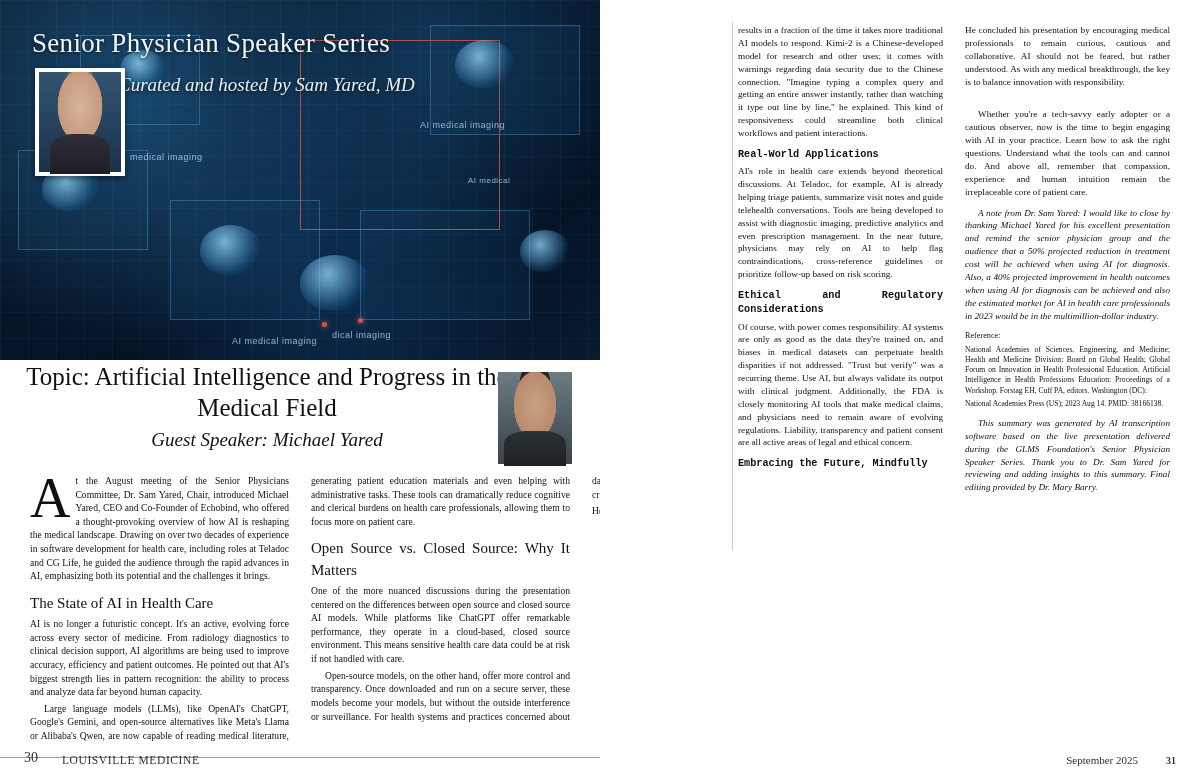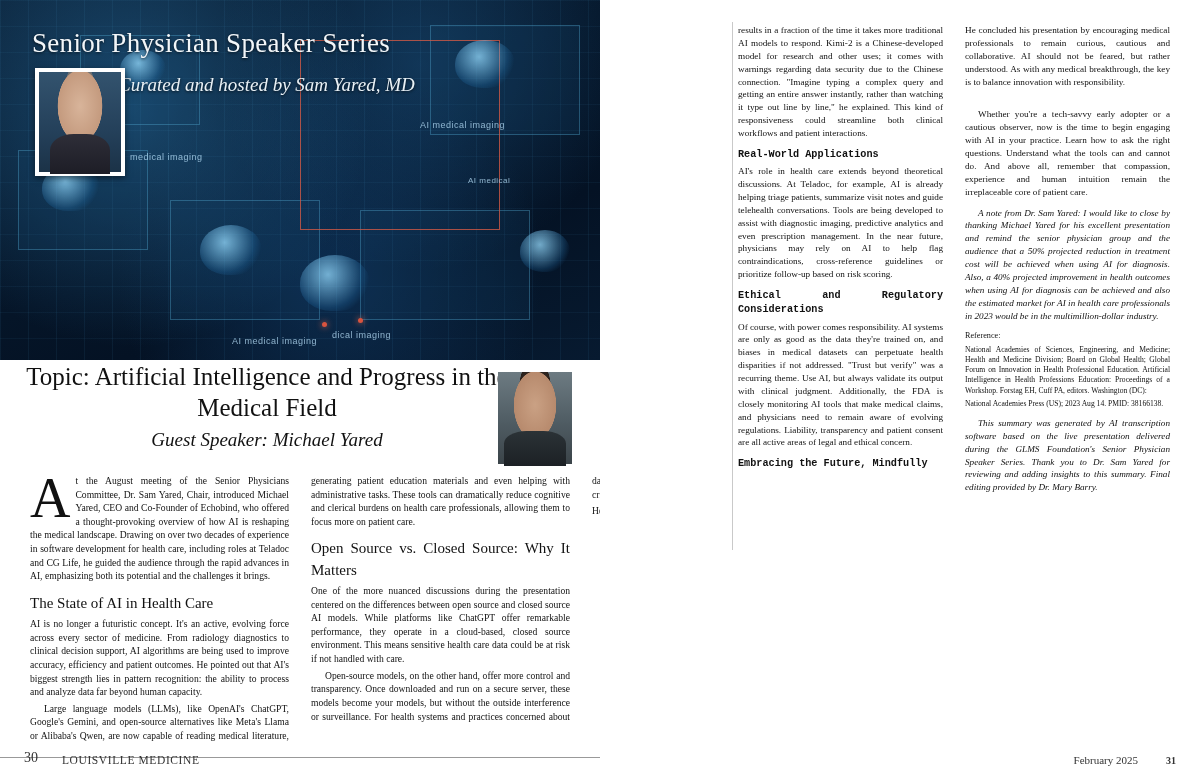--- a/index.html
+++ b/index.html
@@ -235,18 +235,18 @@
 
       <p class="italic" style="margin-top:8px;">A note from Dr. Sam Yared: I would like to close by thanking Michael Yared for his excellent presentation and remind the senior physician group and the audience that a 50% projected reduction in treatment cost will be achieved when using AI for diagnosis. Also, a 40% projected improvement in health outcomes when using AI for diagnosis can be achieved and also the estimated market for AI in health care professionals in 2023 would be in the multimillion-dollar industry.</p>
 
       <p class="ref-head">Reference:</p>
       <p class="ref">National Academies of Sciences, Engineering, and Medicine; Health and Medicine Division; Board on Global Health; Global Forum on Innovation in Health Professional Education. Artificial Intelligence in Health Professions Education: Proceedings of a Workshop. Forstag EH, Cuff PA, editors. Washington (DC):</p>
       <p class="ref">National Academies Press (US); 2023 Aug 14. PMID: 38166138.</p>
 
       <p class="italic" style="margin-top:8px;">This summary was generated by AI transcription software based on the live presentation delivered during the GLMS Foundation's Senior Physician Speaker Series. Thank you to Dr. Sam Yared for reviewing and adding insights to this summary. Final editing provided by Dr. Mary Barry.</p>
     </div>
 
-    <div class="date-right">February 2025</div>
+    <div class="date-right">September 2025</div>
     <div class="folio-right">31</div>
   </div>
 
   <div class="divider-v"></div>
 </div>
 
 </body></html>

